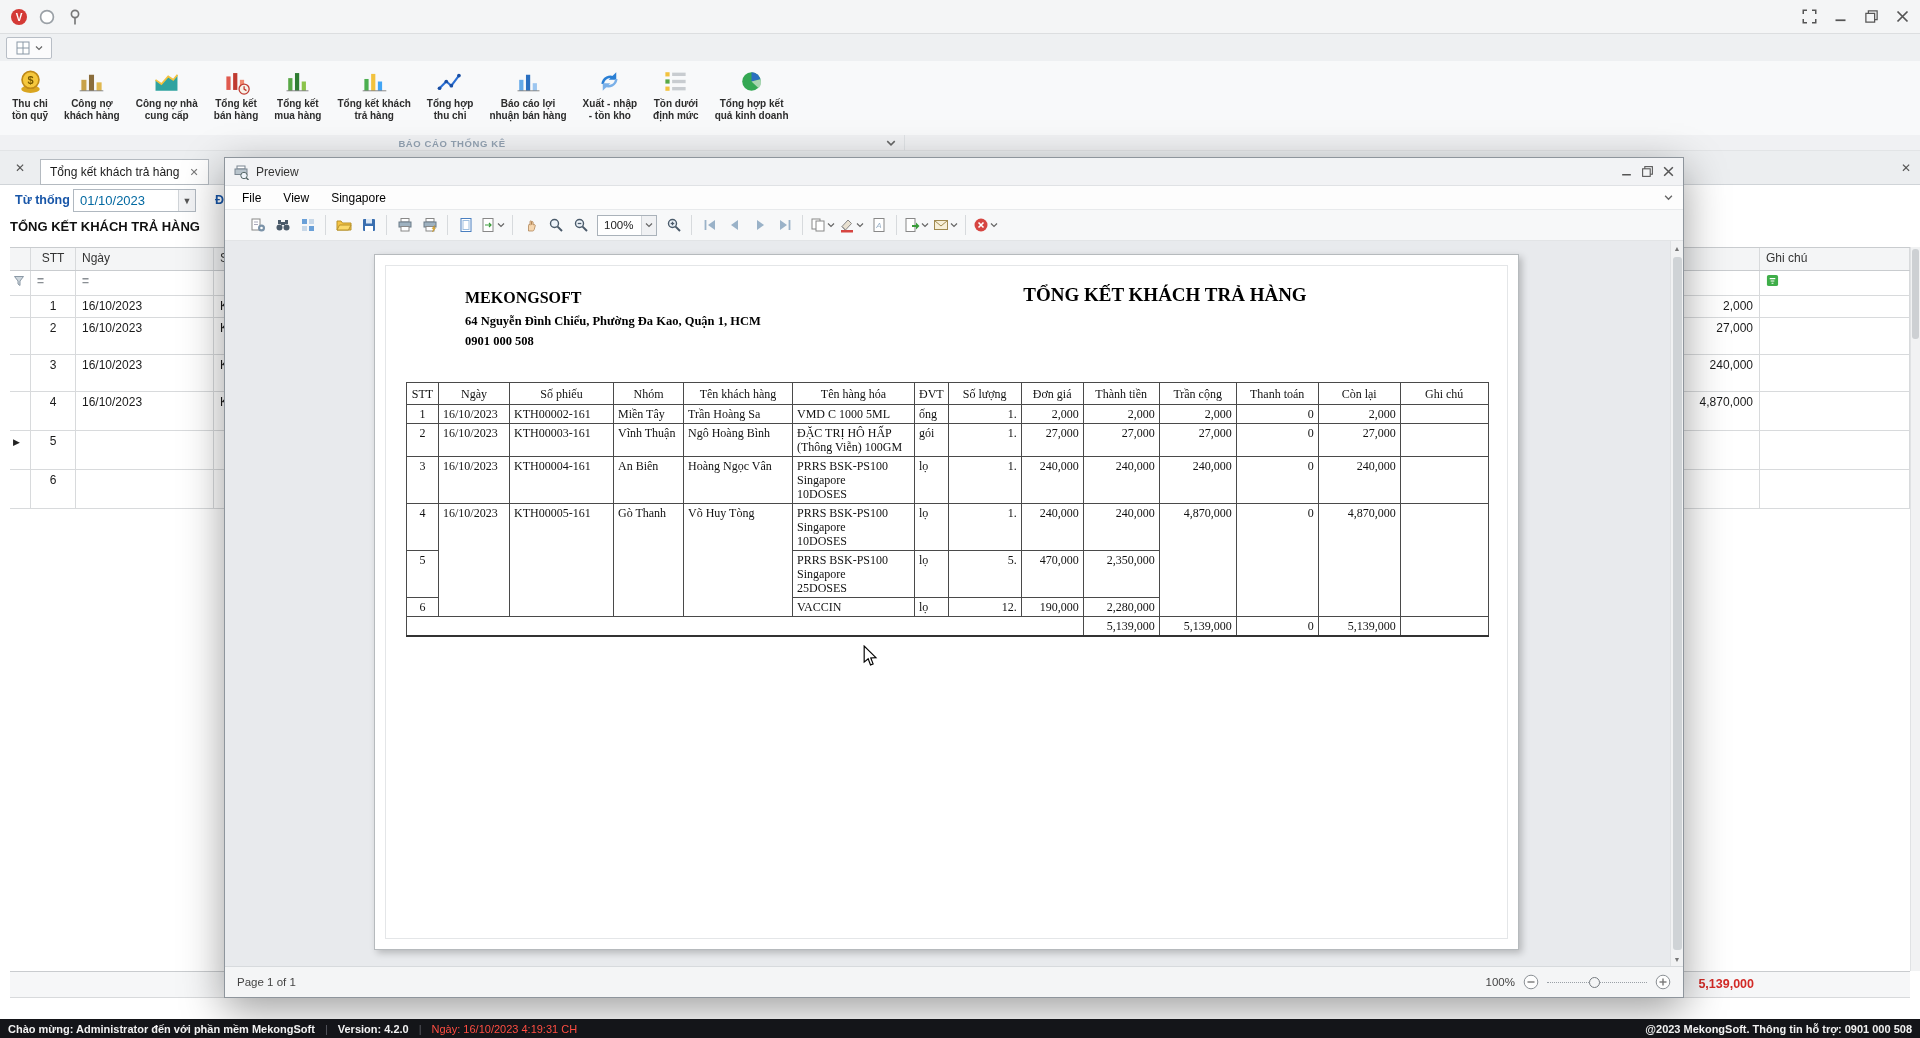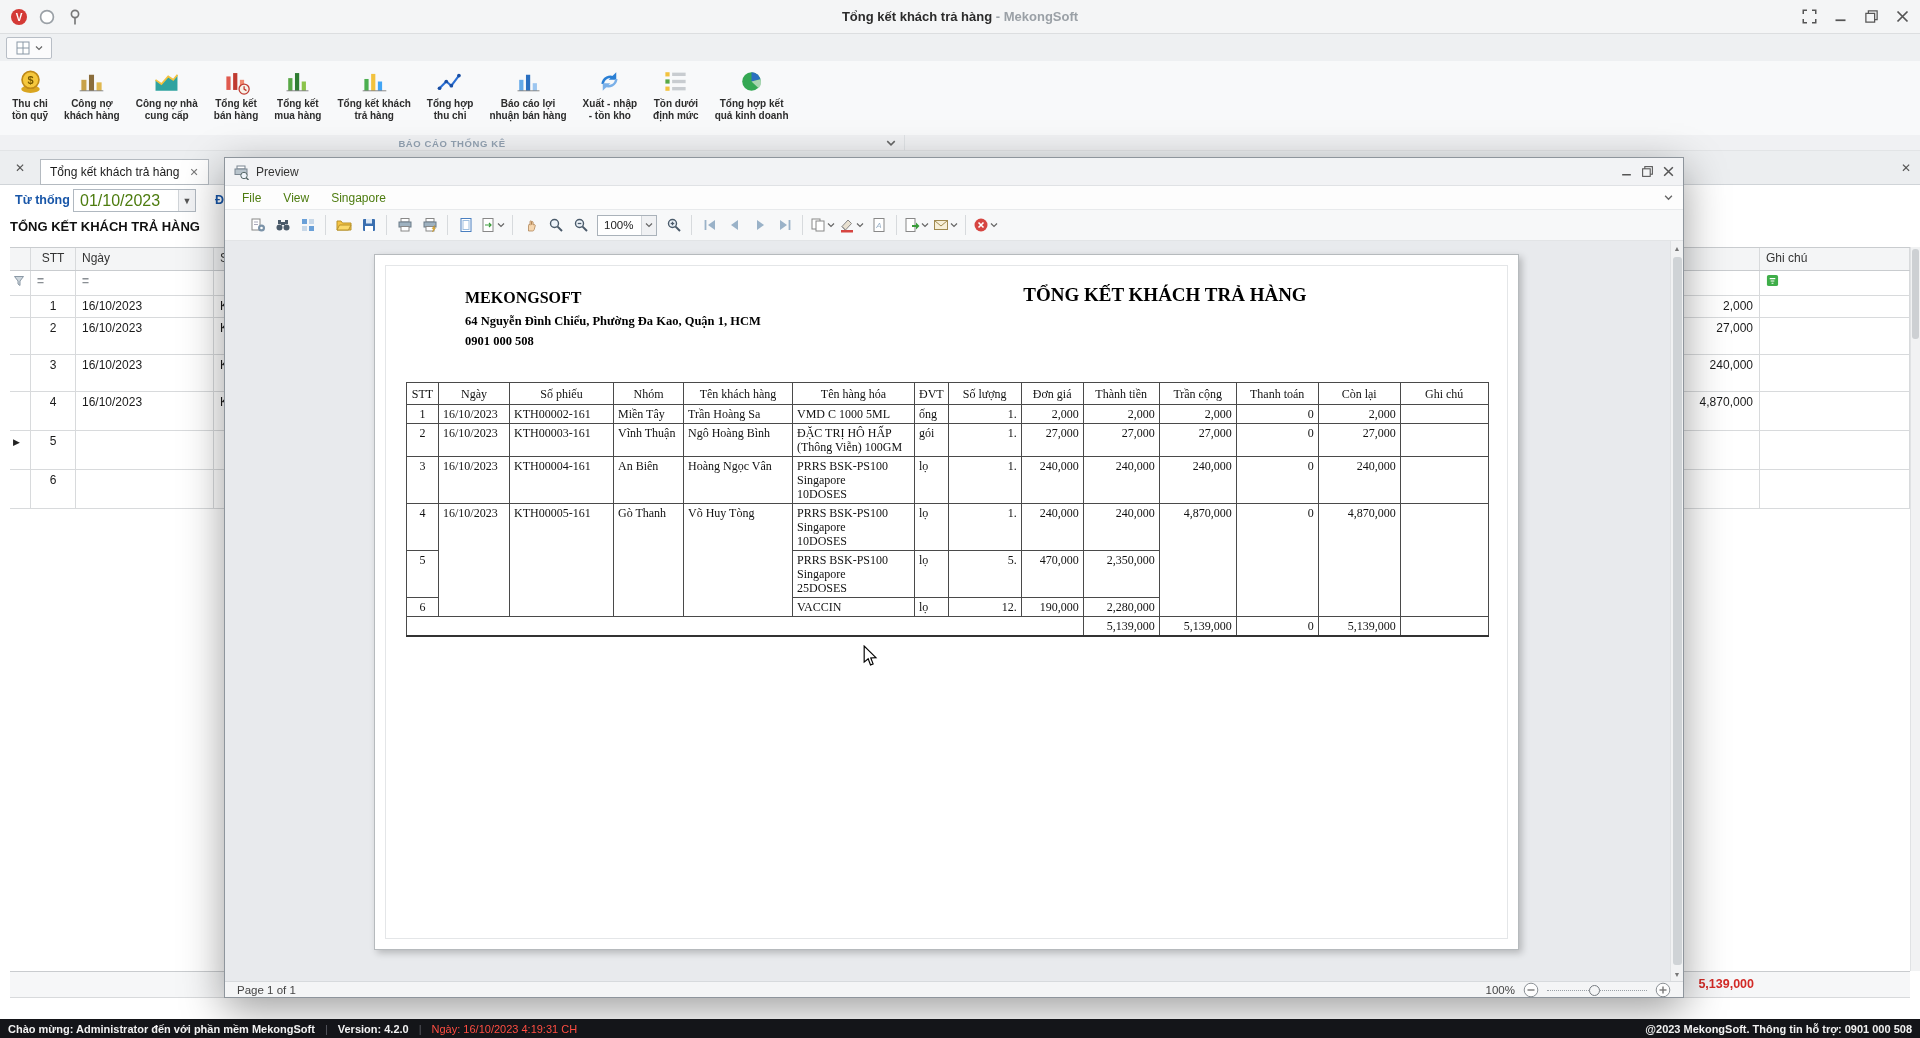--- a/index.html
+++ b/index.html
@@ -41,21 +41,21 @@
 .doctabs{position:absolute;left:0;top:151px;width:100%;height:34px;background:#eceef0;border-bottom:1px solid #d0d4d8}
 .dt-close-left{position:absolute;left:12px;top:9px;width:16px;height:16px;display:flex;align-items:center;justify-content:center;color:#555;font-size:12px}
 .dtab{position:absolute;left:40px;top:8px;height:26px;background:#fff;border:1px solid #b4bac0;display:flex;align-items:center;gap:10px;padding:0 9px;font-size:12px;color:#1a1a1a}
 .dtab .x{color:#777;font-size:11px}
 .dt-close-right{position:absolute;right:6px;top:9px;width:16px;height:16px;display:flex;align-items:center;justify-content:center;color:#555;font-size:12px}
 
 
 .workspace{position:absolute;left:0;top:185px;width:100%;height:834px;background:#fff}
 .lbl-blue{position:absolute;font-size:12.5px;font-weight:bold;color:#1856a8;white-space:nowrap}
 .datecombo{position:absolute;left:73px;top:4px;width:123px;height:23px;border:1px solid #b0b8c0;background:#fff;display:flex;align-items:center}
-.datecombo .val{flex:1;padding-left:6px;font-size:16px;color:#4d7c0f}
+.datecombo .val{flex:1;padding-left:6px;font-size:13px;color:#0369a1}
 .datecombo .dd{width:17px;height:100%;background:#f2f3f5;border-left:1px solid #d0d4d8;display:flex;align-items:center;justify-content:center;color:#555;font-size:9px}
 .ws-heading{position:absolute;left:10px;top:34px;font-size:13px;font-weight:bold;color:#111;white-space:nowrap}
 
 .bgrid{position:absolute;left:10px;top:62px;width:1900px;font-size:12px;color:#1a1a1a}
 .bgr{display:flex;border-bottom:1px solid #d8dadc;background:#fff}
 .bgr.hdr{background:#f4f5f6;border-top:1px solid #c9cccf;border-bottom:1px solid #c9cccf;color:#333}
 .bgc{flex:none;padding:3px 6px;overflow:hidden;white-space:nowrap;border-right:1px solid #d8dadc;line-height:15px}
 .c-ind{width:21px;padding:4px 3px;font-size:9px;color:#222}
 .c-stt{width:45px;text-align:center}
 .c-ngay{width:138px}
@@ -69,21 +69,21 @@
 .gscroll{position:absolute;left:1910px;top:62px;width:10px;height:724px;background:#f1f2f3;border-left:1px solid #e0e2e4}
 .gscroll .thumb{position:absolute;left:1px;top:2px;width:7px;height:90px;background:#cdd0d3;border-radius:3px}
 
 
 .preview{position:absolute;left:224px;top:157px;width:1460px;height:841px;background:#fff;border:1px solid #8e959c;box-shadow:0 12px 40px rgba(0,0,0,.38);z-index:10;display:flex;flex-direction:column}
 .pv-title{height:28px;background:#f2f3f5;display:flex;align-items:center;padding:0 8px;border-bottom:1px solid #e0e2e5;flex:none}
 .pv-title .t{font-size:12px;color:#333;margin-left:7px}
 .pv-ctrl{margin-left:auto;display:flex;gap:8px}
 .pv-ctrl .wbtn{width:13px;height:13px}
 .pv-menu{height:24px;background:#fdfdfd;display:flex;align-items:center;padding:0 6px;border-bottom:1px solid #e8eaec;position:relative;flex:none}
-.pv-menu .mi{padding:3px 11px;font-size:12px;color:#4d7c0f}
+.pv-menu .mi{padding:3px 11px;font-size:12px;color:#000000}
 .pv-menu .chev{position:absolute;right:10px;width:9px;height:9px;display:inline-flex}
 .pv-menu .chev svg{width:100%;height:100%}
 .pv-toolbar{height:31px;background:#f7f8f9;border-bottom:1px solid #e2e4e6;display:flex;align-items:center;padding:0 6px 0 20px;flex:none}
 .tbtn{height:24px;min-width:25px;display:inline-flex;align-items:center;justify-content:center;padding:0 2px;border-radius:2px}
 .tbtn .dd{width:8px;height:8px;margin-left:1px;display:inline-flex}
 .tbtn .dd svg{width:100%;height:100%}
 .tsep{width:1px;height:20px;background:#d7dadd;margin:0 5px;flex:none}
 .zoom-combo{width:60px;height:21px;border:1px solid #aab2ba;background:#fff;display:inline-flex;align-items:center;font-size:11.5px;margin:0 4px;color:#222}
 .zoom-combo .zv{flex:1;padding-left:6px}
 .zoom-combo .dd{width:15px;height:100%;background:#f0f1f3;border-left:1px solid #d0d4d8;display:flex;align-items:center;justify-content:center}
@@ -99,21 +99,21 @@
 .rtable{position:absolute;left:31px;top:127px;border-collapse:collapse;table-layout:fixed;font-family:"Liberation Serif",serif;font-size:12px;color:#111;border:1.5px solid #333}
 .rtable th,.rtable td{border:1px solid #4a4a4a;padding:2px 4px;vertical-align:top;overflow:hidden;line-height:14px}
 .rtable th{font-weight:normal;text-align:center;height:22px;vertical-align:middle}
 .rtable td.num{text-align:right}
 .rtable td.ctr{text-align:center}
 .rtable td.item{white-space:pre-line}
 .rtable tfoot td{height:18px;border-bottom:2px solid #333}
 .pv-scroll{position:absolute;right:0;top:0;bottom:0;width:13px;background:#f1f2f3;border-left:1px solid #dfe1e3}
 .pv-scroll .arr{position:absolute;left:0;width:12px;height:14px;display:flex;align-items:center;justify-content:center;font-size:7px;color:#777}
 .pv-scroll .thumb{position:absolute;left:1.5px;top:16px;bottom:16px;width:9px;background:#cfd3d6;border-radius:3px}
-.pv-status{height:16px;border-top:1px solid #d7dadd;background:#f4f5f6;display:flex;align-items:center;padding:0 12px;font-size:11.5px;color:#444;flex:none}
+.pv-status{height:31px;border-top:1px solid #d7dadd;background:#f4f5f6;display:flex;align-items:center;padding:0 12px;font-size:11.5px;color:#444;flex:none}
 .zoomctl{margin-left:auto;display:flex;align-items:center;gap:8px}
 .zbtn{width:16px;height:16px;display:inline-flex}
 .zbtn svg{width:100%;height:100%}
 .ztrack{position:relative;width:100px;height:12px}
 .ztrack .line{position:absolute;left:0;right:0;top:6px;border-top:1px dotted #9aa0a6}
 .zknob{position:absolute;left:42px;top:1px;width:11px;height:11px;border:1.5px solid #767b80;border-radius:50%;background:#f4f5f6}
 
 
 .statusbar{position:absolute;left:0;top:1019px;width:100%;height:19px;background:#141519;color:#f2f2f2;display:flex;align-items:center;font-size:11px;padding:0 8px;gap:10px;z-index:20}
 .sb-welcome,.sb-version{font-weight:bold;white-space:nowrap}
@@ -141,24 +141,20 @@
             <circle cx="7" cy="7" r="5" fill="#fff" stroke="#9aa0a6" stroke-width="1.3"></circle>
           </svg>
         </span>
         <span class="icon18">
           <svg viewBox="0 0 12 12">
             <circle cx="6" cy="4" r="2.4" fill="none" stroke="#777" stroke-width="1.1"></circle>
             <line x1="6" y1="6.4" x2="6" y2="11" stroke="#777" stroke-width="1.1"></line>
           </svg>
         </span>
       </div>
-    <div class="tb-title">
-      <span class="t1">Tổng kết khách trả hàng</span>
-      <span class="t2">- MekongSoft</span>
-    </div>
     <div class="tb-controls">
         <span class="wbtn">
           <svg viewBox="0 0 12 12">
             <path d="M1 4 V1 h3 M8 1 h3 v3 M11 8 v3 H8 M4 11 H1 V8" fill="none" stroke="#555" stroke-width="1.2"></path>
           </svg>
         </span>
         <span class="wbtn">
           <svg viewBox="0 0 12 12">
             <line x1="2" y1="9" x2="10" y2="9" stroke="#555" stroke-width="1.4"></line>
           </svg>

